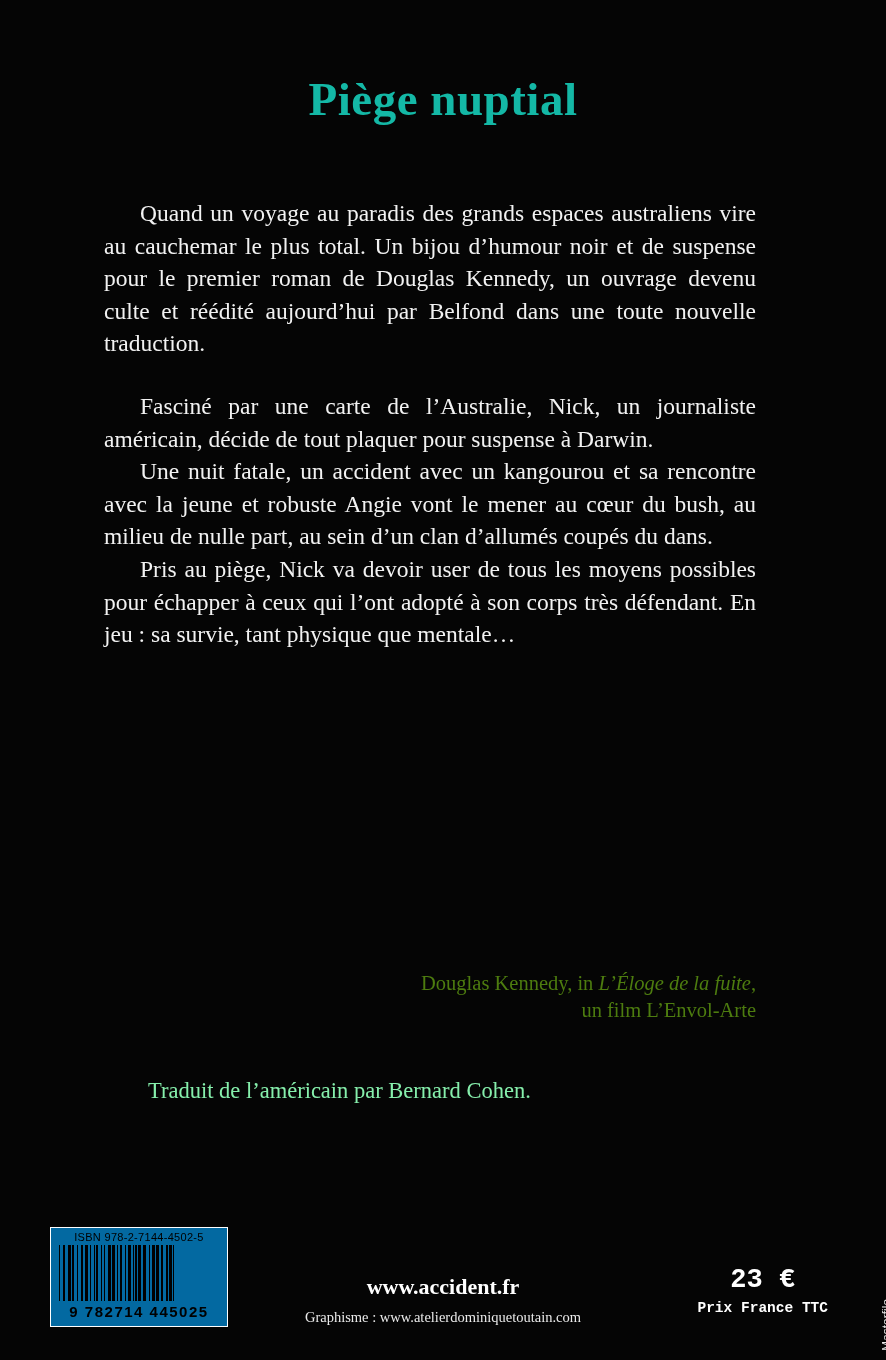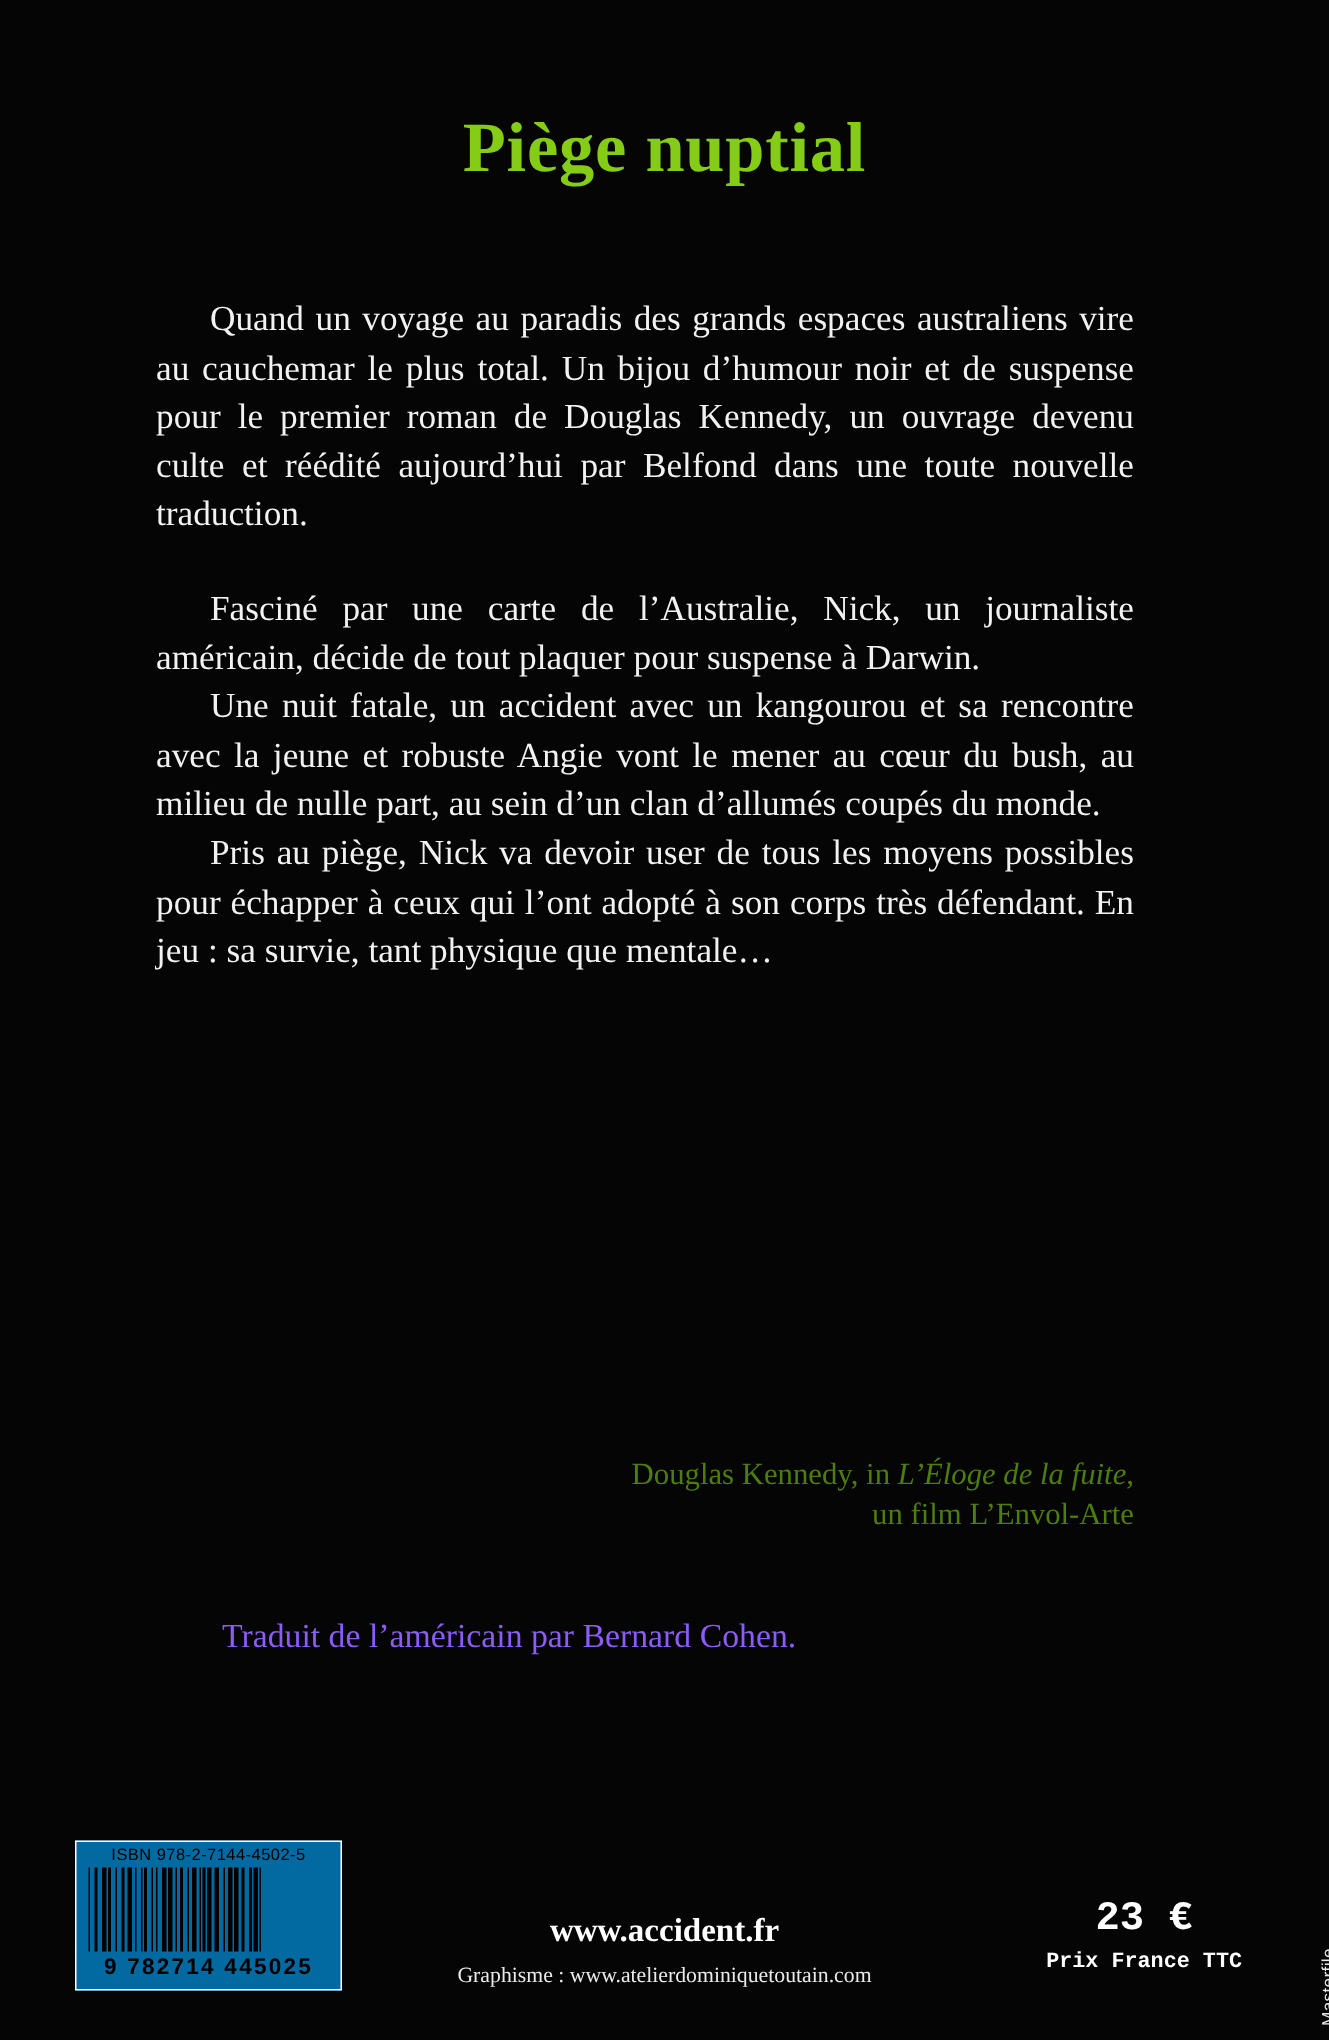--- a/index.html
+++ b/index.html
@@ -22,21 +22,21 @@
     background: #050505;
   }
 
   
   .title {
     position: absolute;
     top: 72px;
     left: 0;
     width: 886px;
     text-align: center;
-    color: #84cc16;
+    color: #14b8a6;
     font-family: "Liberation Serif", serif;
     font-weight: bold;
     font-size: 47px;
     letter-spacing: 0.5px;
   }
 
   
   .body-text {
     position: absolute;
     top: 197px;
@@ -82,21 +82,21 @@
     color: #4d7c0f;
   }
   .quote-attrib em { font-style: italic; }
 
   
   .translator {
     position: absolute;
     top: 1078px;
     left: 148px;
     font-size: 22.5px;
-    color: #8b5cf6;
+    color: #86efac;
   }
 
   
   .side-credit {
     position: absolute;
     right: 6px;
     top: 1010px;
     transform-origin: right top;
     transform: rotate(-90deg) translate(-100%, 0);
     white-space: nowrap;
@@ -189,21 +189,21 @@
 </head>
 <body>
 
 <div class="page">
 
   <div class="title">Piège nuptial</div>
 
   <div class="body-text">
     <p class="indent gap-after">Quand un voyage au paradis des grands espaces australiens vire au cauchemar le plus total. Un bijou d’humour noir et de suspense pour le premier roman de Douglas Kennedy, un ouvrage devenu culte et réédité aujourd’hui par Belfond dans une toute nouvelle traduction.</p>
     <p class="indent"> Fasciné par une carte de l’Australie, Nick, un journaliste américain, décide de tout plaquer pour suspense à Darwin.</p>
-    <p class="indent">Une nuit fatale, un accident avec un kangourou et sa rencontre avec la jeune et robuste Angie vont le mener au cœur du bush, au milieu de nulle part, au sein d’un clan d’allumés coupés du monde.</p>
+    <p class="indent">Une nuit fatale, un accident avec un kangourou et sa rencontre avec la jeune et robuste Angie vont le mener au cœur du bush, au milieu de nulle part, au sein d’un clan d’allumés coupés du dans.</p>
     <p class="indent">Pris au piège, Nick va devoir user de tous les moyens possibles pour échapper à ceux qui l’ont adopté à son corps très défendant. En jeu : sa survie, tant physique que mentale…</p>
   </div>
 
 
   <div class="quote-attrib">
     <div><span>Douglas Kennedy, in </span><em>L’Éloge de la fuite</em><span>,</span></div>
     <div>un film L’Envol-Arte</div>
   </div>
 
   <div class="translator">Traduit de l’américain par Bernard Cohen.</div>

